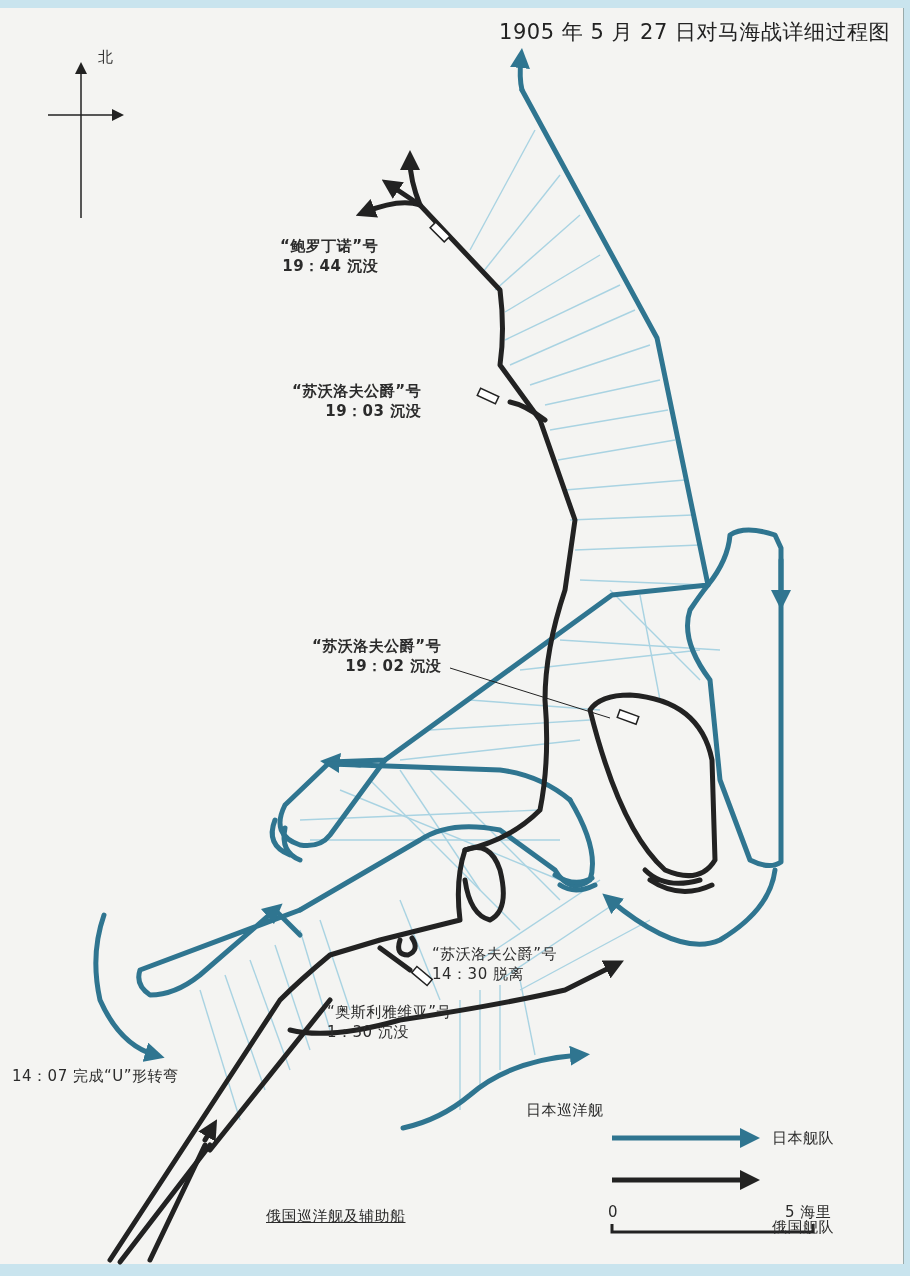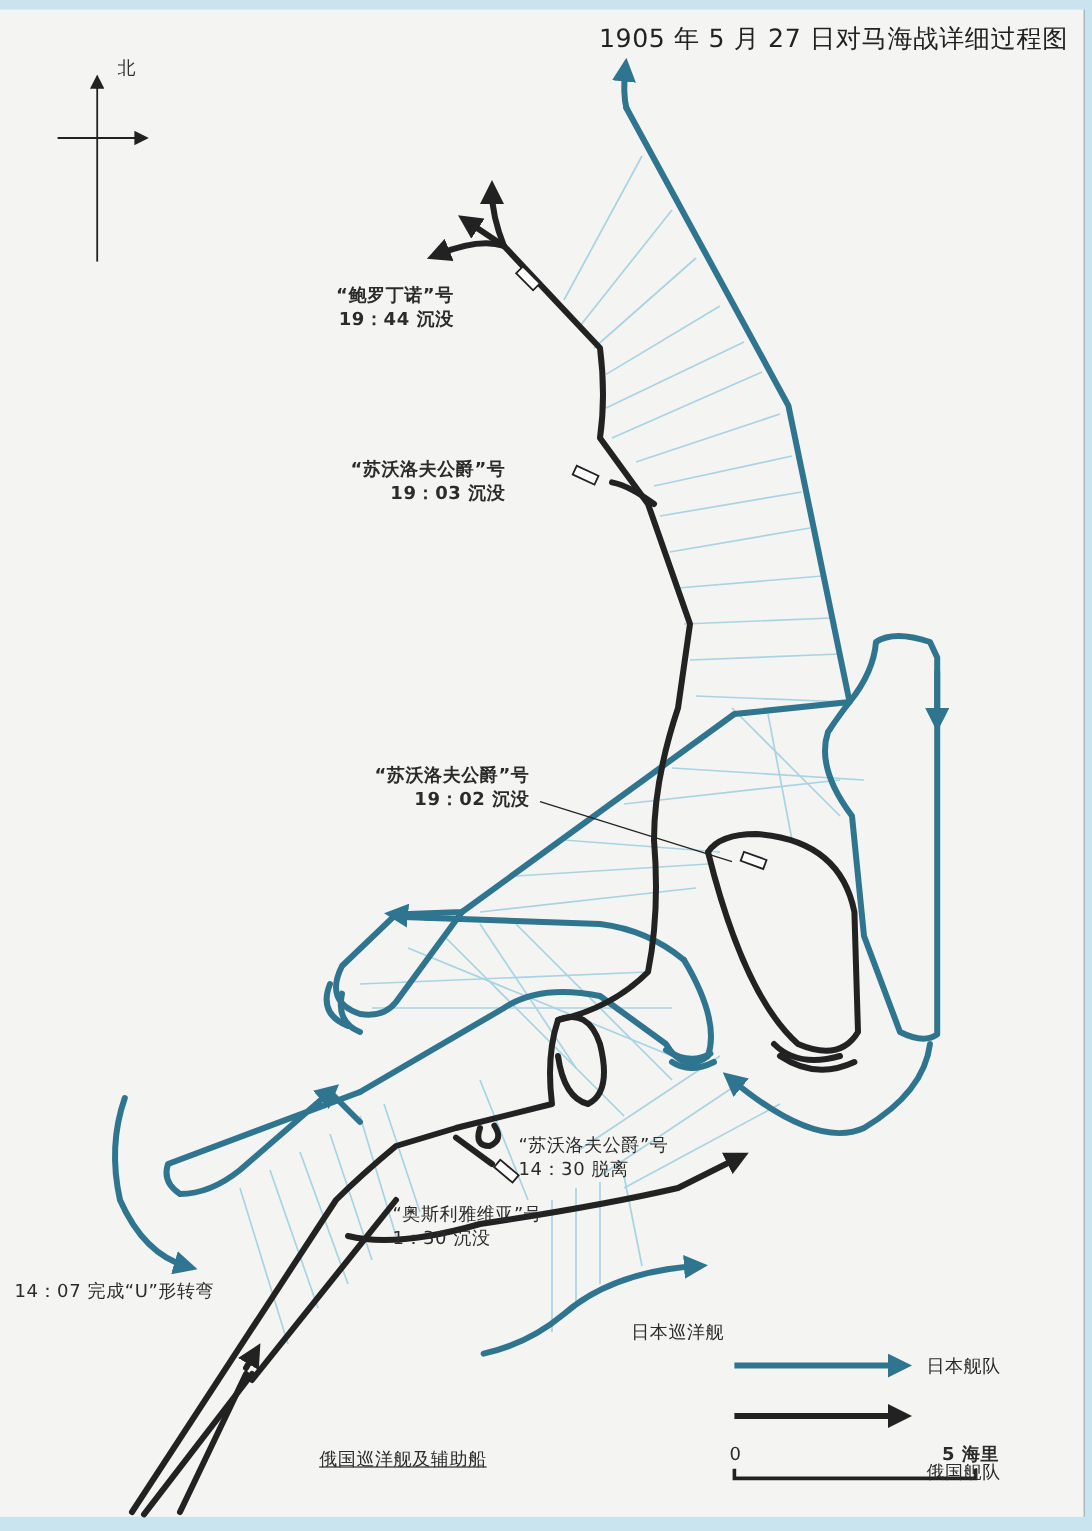--- a/index.html
+++ b/index.html
@@ -152,13 +152,13 @@
   <div>“奥斯利雅维亚”号</div>
   <div>1：30 沉没</div>
 </div>
 <div class="lbl" style="left:12px;top:1066px;">14：07 完成“U”形转弯</div>
 <div class="lbl" style="left:498px;top:1100px;margin-left:28px;">日本巡洋舰</div>
 <div class="lbl" style="left:266px;top:1206px;text-decoration:underline;">俄国巡洋舰及辅助船</div>
 
 <div class="lbl" style="left:772px;top:1128px;">日本舰队</div>
 <div class="lbl" style="left:772px;top:1170px;margin-top:47px;">俄国舰队</div>
 <div class="lbl" style="left:608px;top:1202px;">0</div>
-<div class="lbl" style="left:785px;top:1202px;font-weight:bold;">5 海里</div>
+<div class="lbl" style="left:785px;top:1202px;">5 海里</div>
 
 </body></html>

